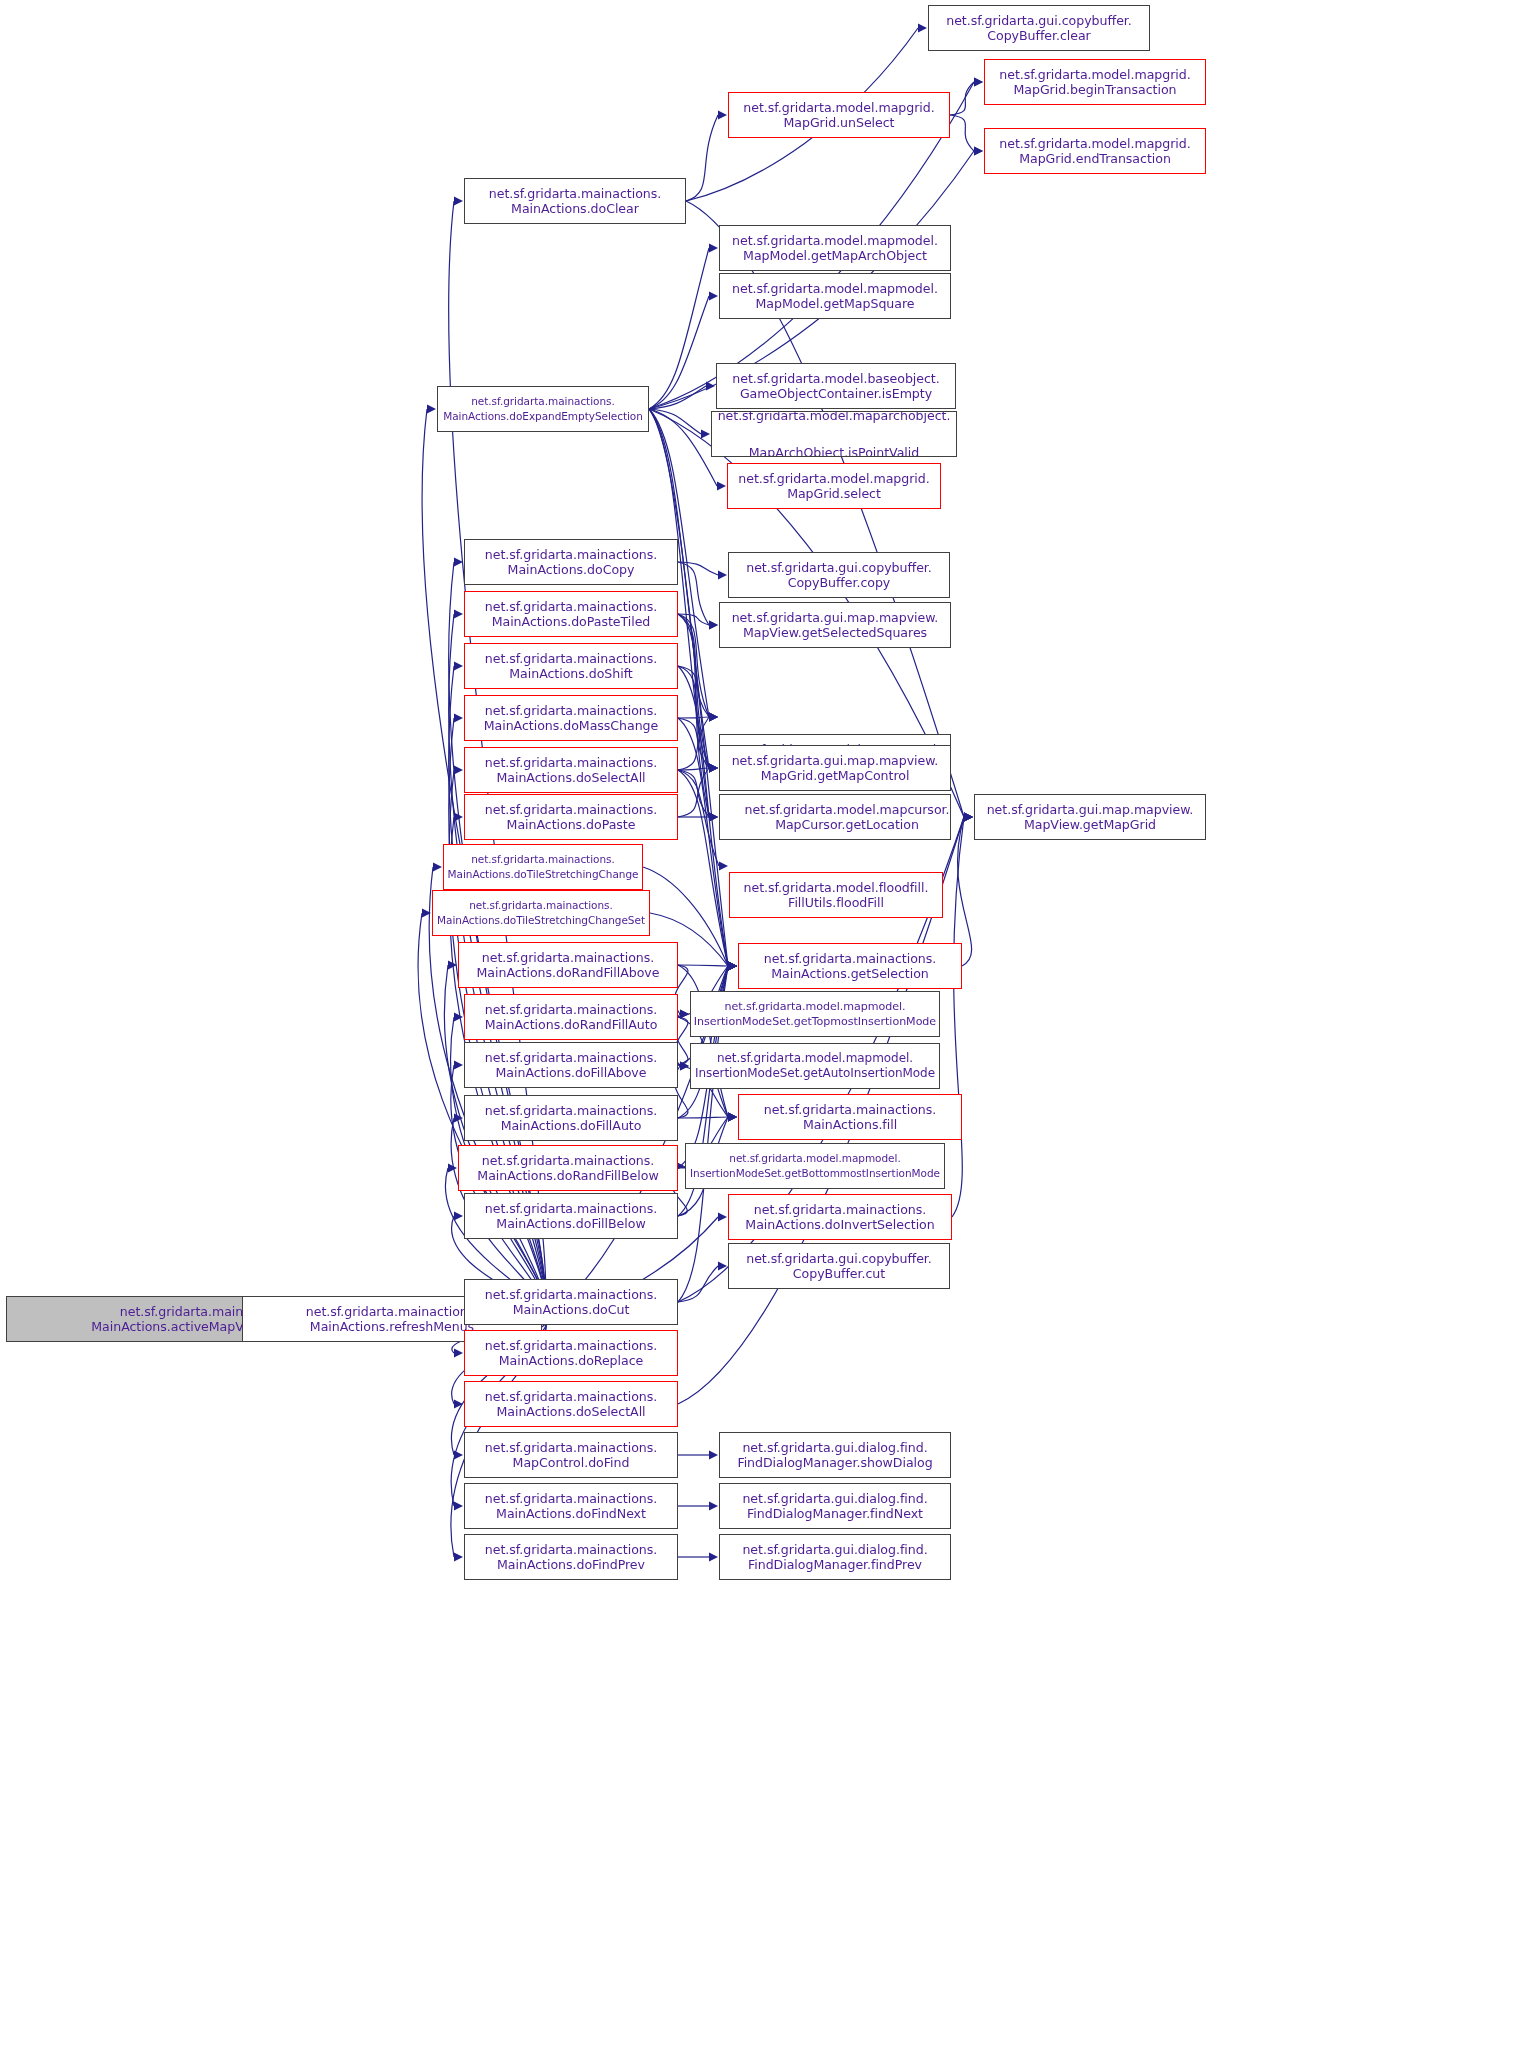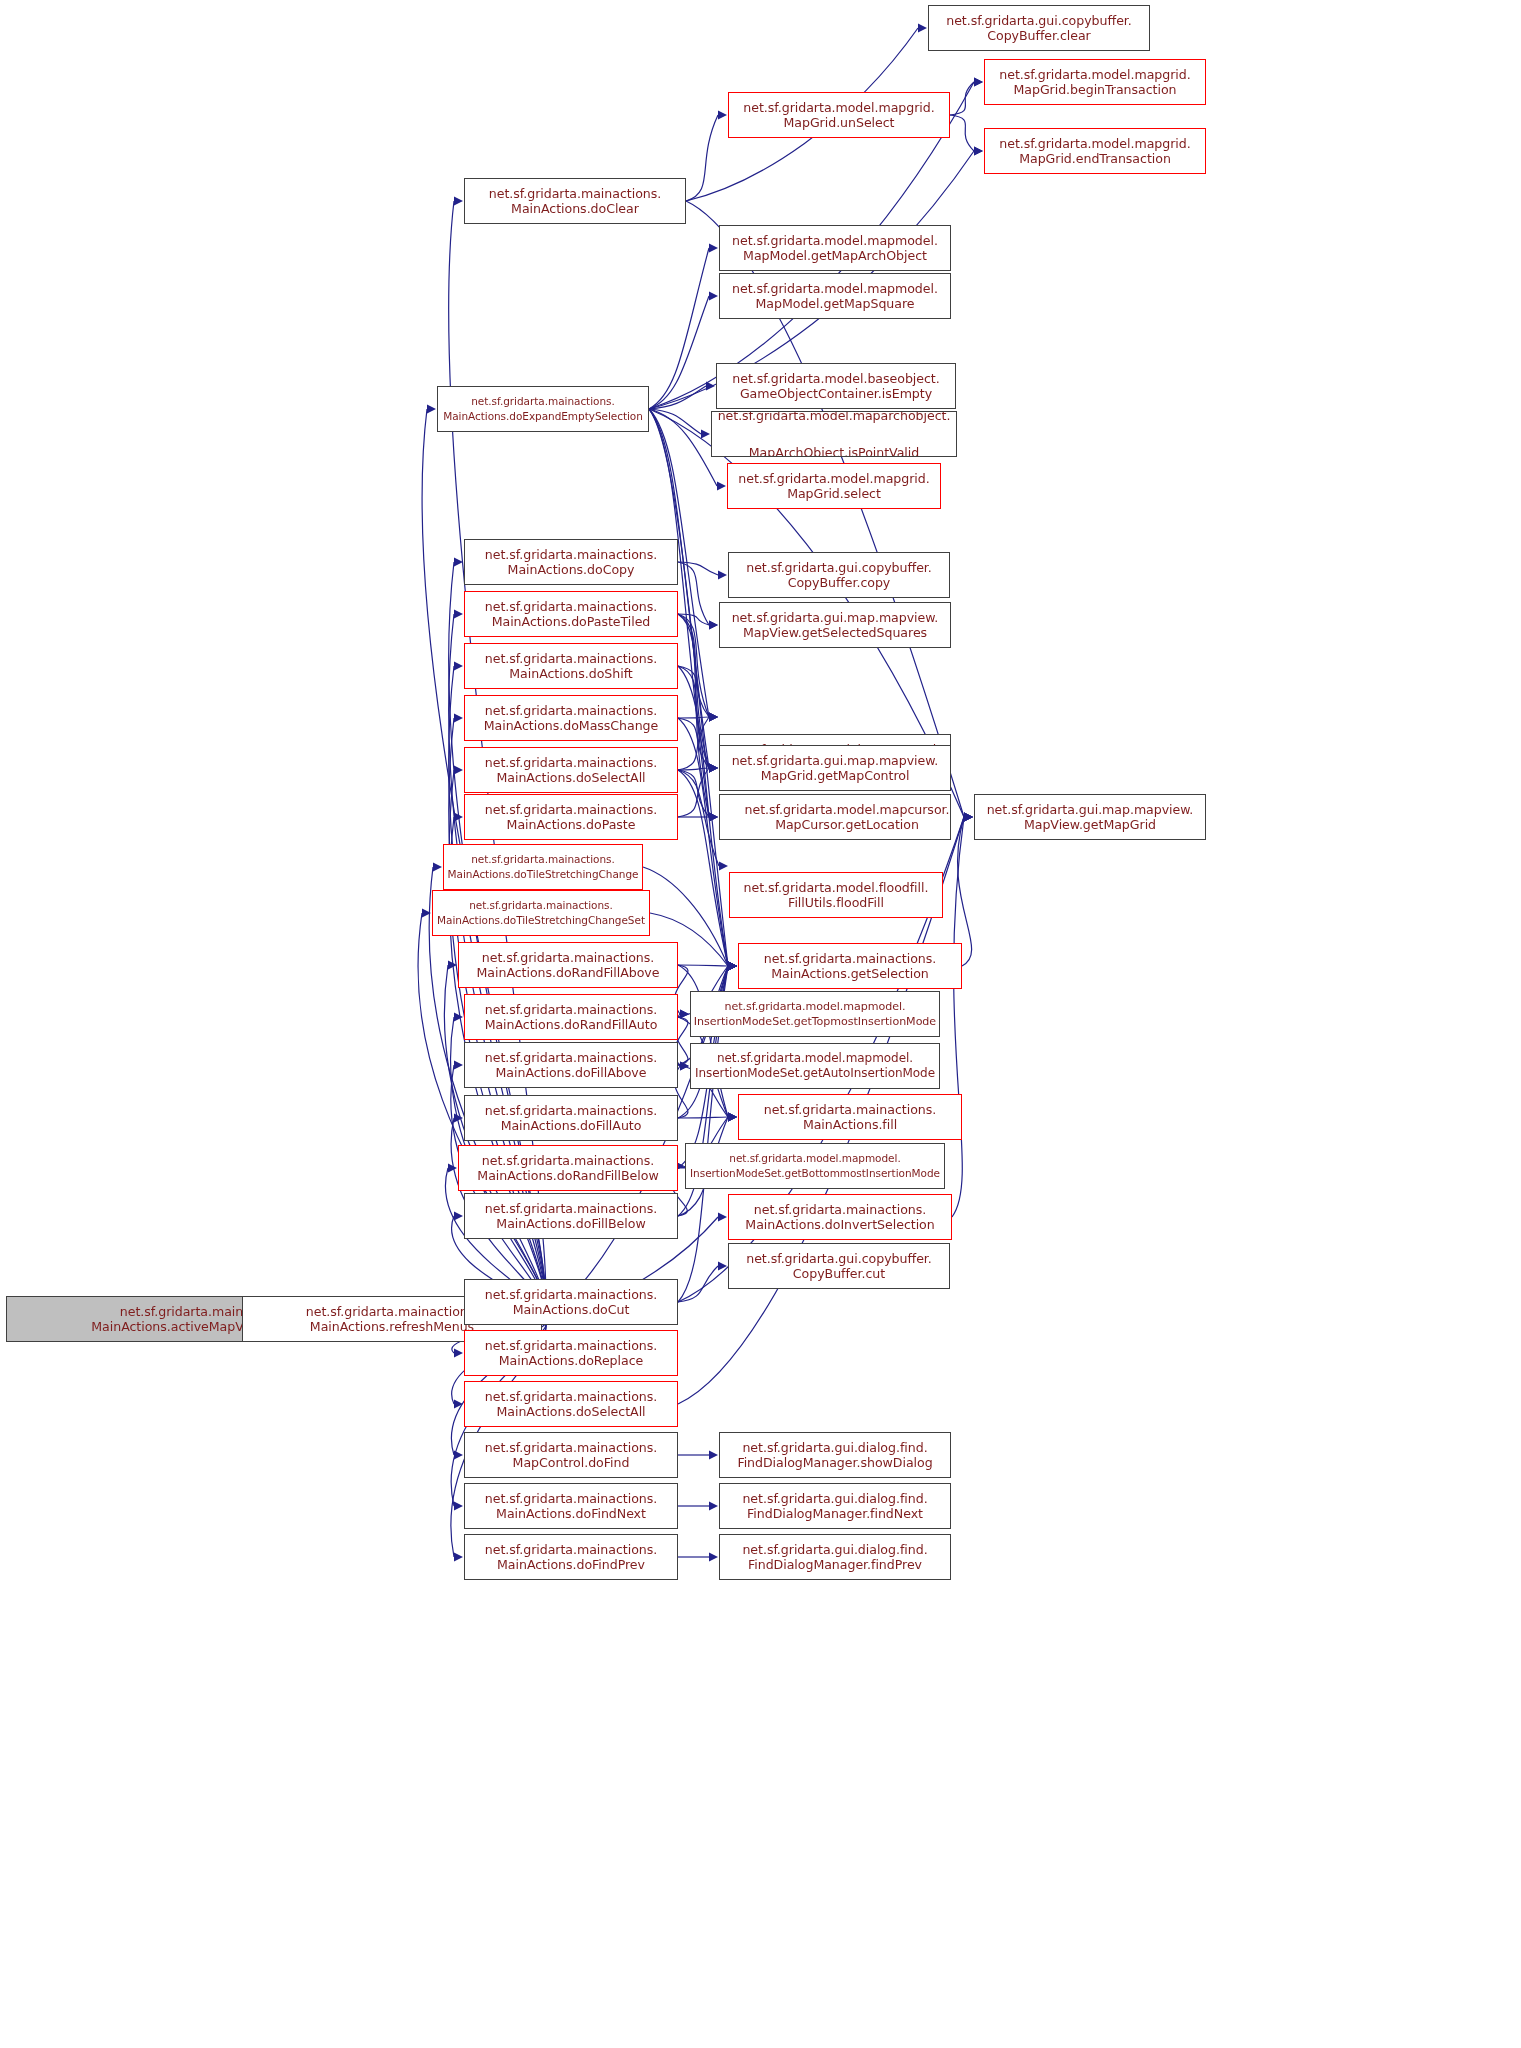--- a/index.html
+++ b/index.html
@@ -26,21 +26,21 @@
   .node {
     position: absolute;
     box-sizing: border-box;
     display: flex;
     flex-direction: column;
     align-items: center;
     justify-content: center;
     text-align: center;
     background: #ffffff;
     border: 1px solid #404040;
-    color: #7f1d1d;
+    color: #4c1d95;
     font-size: 12.6px;
     line-height: 15.4px;
     letter-spacing: -0.05px;
     white-space: nowrap;
     overflow: hidden;
   }
   .node.red {
     border-color: #ff0000;
   }
   .node.root {

